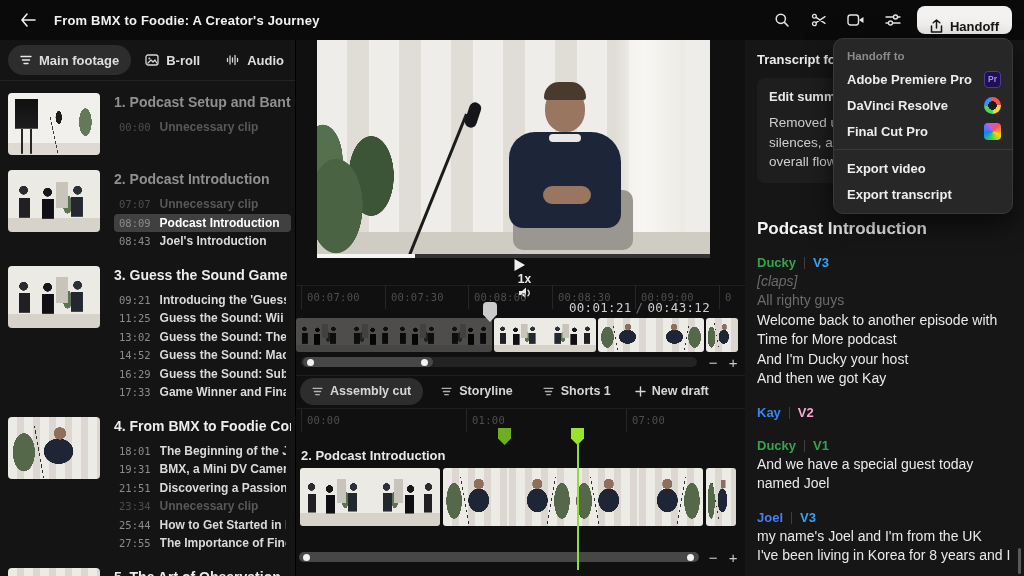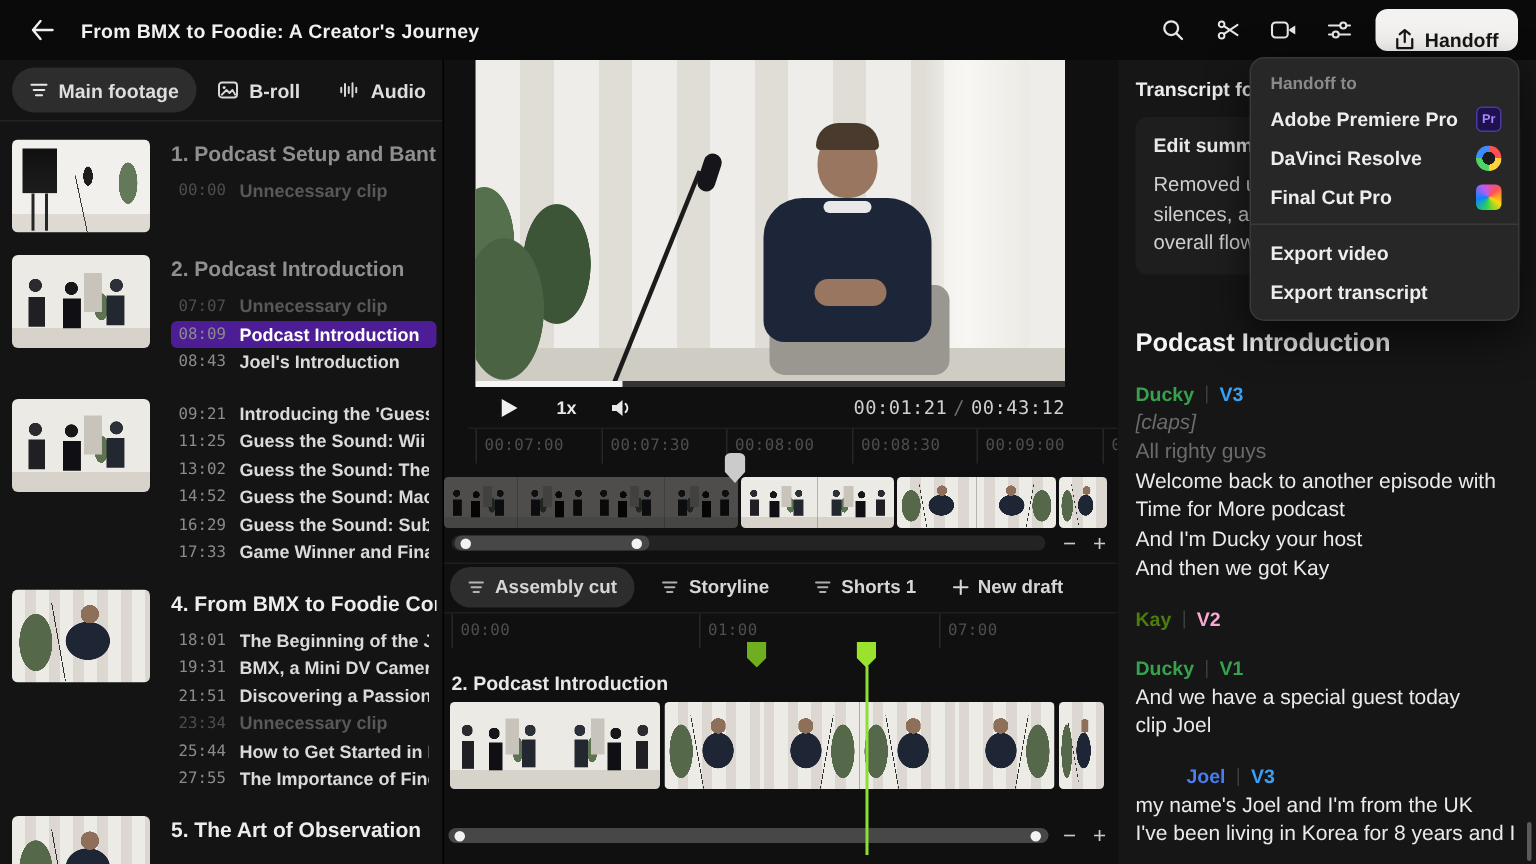--- a/index.html
+++ b/index.html
@@ -24,21 +24,21 @@
         font-weight:700;color:#dedede;cursor:pointer;white-space:nowrap;}
   .pill.sel{background:#2d2d2d;}
   .chapters{position:absolute;top:41px;left:0;right:0;bottom:0;padding:12px 0 0 8px;display:flex;flex-direction:column;gap:15px;overflow:hidden;}
   .chapter{display:flex;gap:14px;flex:none;}
   .thumb{width:92px;height:62px;border-radius:4px;flex:none;cursor:pointer;background-color:#222;}
   .ch-body{flex:1;min-width:0;padding-top:1px;padding-right:4px;}
   .ch-title{font-size:14px;font-weight:700;color:#ededed;white-space:nowrap;overflow:hidden;height:20px;margin-bottom:4px;cursor:pointer;}
   .ch-title.dim{color:#8f8f8f;}
   .ch-row{display:flex;gap:9px;align-items:center;height:18.5px;font-size:12px;color:#dadada;white-space:nowrap;
           overflow:hidden;padding:0 5px;border-radius:4px;cursor:pointer;}
-  .ch-row.sel{background:#4c1d95;color:#fff;}
+  .ch-row.sel{background:#404040;color:#fff;}
   .ch-row.muted{color:#585858;}
   .ch-time{font-family:"DejaVu Sans Mono",monospace;font-size:10.5px;color:#8b8b8b;flex:none;}
   .ch-row.muted .ch-time{color:#4d4d4d;}
   .ch-label{overflow:hidden;font-weight:600;}
 
   
   .scene-wide{background:
     radial-gradient(circle,#2b2b2f 60%,transparent 65%) no-repeat 13% 30%/10% 17%,
     linear-gradient(#1f1f24,#1f1f24) no-repeat 13% 66%/12% 32%,
     radial-gradient(circle,#17171a 60%,transparent 65%) no-repeat 42% 33%/10% 17%,
@@ -77,28 +77,28 @@
   .v-mic{position:absolute;left:150px;top:62px;width:12px;height:26px;border-radius:6px;background:#15151a;transform:rotate(18deg);}
   .v-chair{position:absolute;left:196px;top:150px;width:120px;height:60px;border-radius:10px;background:#9a9791;}
   .v-torso{position:absolute;left:192px;top:92px;width:112px;height:96px;border-radius:26px 30px 14px 14px;background:#1d2638;}
   .v-collar{position:absolute;left:232px;top:94px;width:32px;height:8px;border-radius:4px;background:#e8e8e8;}
   .v-head{position:absolute;left:228px;top:46px;width:40px;height:46px;border-radius:50% 50% 46% 46%;background:#99765f;}
   .v-hair{position:absolute;left:227px;top:42px;width:42px;height:18px;border-radius:20px 20px 4px 4px;background:#4a3a2d;}
   .v-hands{position:absolute;left:226px;top:146px;width:48px;height:18px;border-radius:10px;background:#99765f;}
   .v-progress{position:absolute;left:0;bottom:0;width:100%;height:4px;background:#343434;}
   .v-progress-played{position:absolute;left:0;top:0;height:100%;width:25%;background:#f5f5f5;}
 
-  .controls{position:absolute;left:21px;top:218px;width:393px;height:27px;display:flex;align-items:center;}
+  .controls{position:absolute;left:21px;top:218px;width:393px;height:27px;display:flex;align-items:center;flex-direction:column;}
   .play-btn{margin-left:12px;width:20px;height:20px;display:flex;align-items:center;justify-content:center;cursor:pointer;}
   .speed{margin-left:22px;font-size:12px;font-weight:700;color:#e8e8e8;cursor:pointer;}
   .vol{margin-left:22px;display:flex;align-items:center;cursor:pointer;}
   .timecode{margin-left:auto;font-size:12.5px;color:#cfcfcf;letter-spacing:.3px;}
   .timecode .sep{color:#6f6f6f;padding:0 4px;}
 
-  .media-ruler{position:absolute;left:16px;top:245px;width:449px;height:23px;border-top:1px solid #1f1f1f;}
+  .media-ruler{position:absolute;left:0;top:245px;width:449px;height:23px;border-top:1px solid #1f1f1f;}
   .rl{position:absolute;top:5px;font-size:10.5px;color:#4e4e4e;letter-spacing:.3px;}
   .rtick{position:absolute;top:0;width:1px;height:23px;background:#262626;}
   .media-playhead{position:absolute;top:262px;width:14px;height:20px;background:#cbcbcb;border-radius:4px 4px 3px 3px;
      clip-path:polygon(0 0,100% 0,100% 62%,50% 100%,0 62%);cursor:pointer;z-index:5;}
   .strip{position:absolute;left:0;width:449px;}
   .film-group{position:absolute;display:flex;overflow:hidden;border-radius:3px;}
   .film-group .f{flex:1;}
   .film-group .f:nth-child(even){transform:scaleX(-1);}
   .film-group.dim .f{filter:brightness(.33) saturate(.6);}
 
@@ -261,20 +261,21 @@
             </div>
             <div class="ch-row">
               <span class="ch-time">08:43</span>
               <span class="ch-label">Joel's Introduction</span>
             </div>
           </div>
         </div>
         <div class="chapter">
           <div class="thumb scene-wide"></div>
           <div class="ch-body">
+            <div class="ch-title">3. Guess the Sound Game</div>
             <div class="ch-row">
               <span class="ch-time">09:21</span>
               <span class="ch-label">Introducing the 'Guess the Sou</span>
             </div>
             <div class="ch-row">
               <span class="ch-time">11:25</span>
               <span class="ch-label">Guess the Sound: Wii Sports a</span>
             </div>
             <div class="ch-row">
               <span class="ch-time">13:02</span>
@@ -510,37 +511,37 @@
           </div>
           <div class="t-line muted italic">[claps]</div>
           <div class="t-line muted">All righty guys</div>
           <div class="t-line">Welcome back to another episode with</div>
           <div class="t-line">Time for More podcast</div>
           <div class="t-line">And I'm Ducky your host</div>
           <div class="t-line">And then we got Kay</div>
         </div>
         <div class="t-block">
           <div class="t-speaker">
-            <span style="color: #4d7c0f;">Kay</span>
+            <span style="color: #3b82f6;">Kay</span>
             <span class="t-sep"></span>
             <span style="color: #f9a8d4;">V2</span>
           </div>
         </div>
         <div class="t-block">
           <div class="t-speaker">
             <span style="color: rgb(55, 162, 77);">Ducky</span>
             <span class="t-sep"></span>
             <span style="color: rgb(55, 162, 77);">V1</span>
           </div>
           <div class="t-line">And we have a special guest today</div>
-          <div class="t-line">clip Joel</div>
+          <div class="t-line">named Joel</div>
         </div>
         <div class="t-block">
           <div class="t-speaker">
-            <span style="color: rgb(74, 125, 242); margin-left: 34px;">Joel</span>
+            <span style="color: rgb(74, 125, 242);">Joel</span>
             <span class="t-sep"></span>
             <span style="color: rgb(58, 160, 244);">V3</span>
           </div>
           <div class="t-line">my name's Joel and I'm from the UK</div>
           <div class="t-line">I've been living in Korea for 8 years and I I</div>
         </div>
       </div>
     <div class="r-scroll"></div>
   </aside>
 

